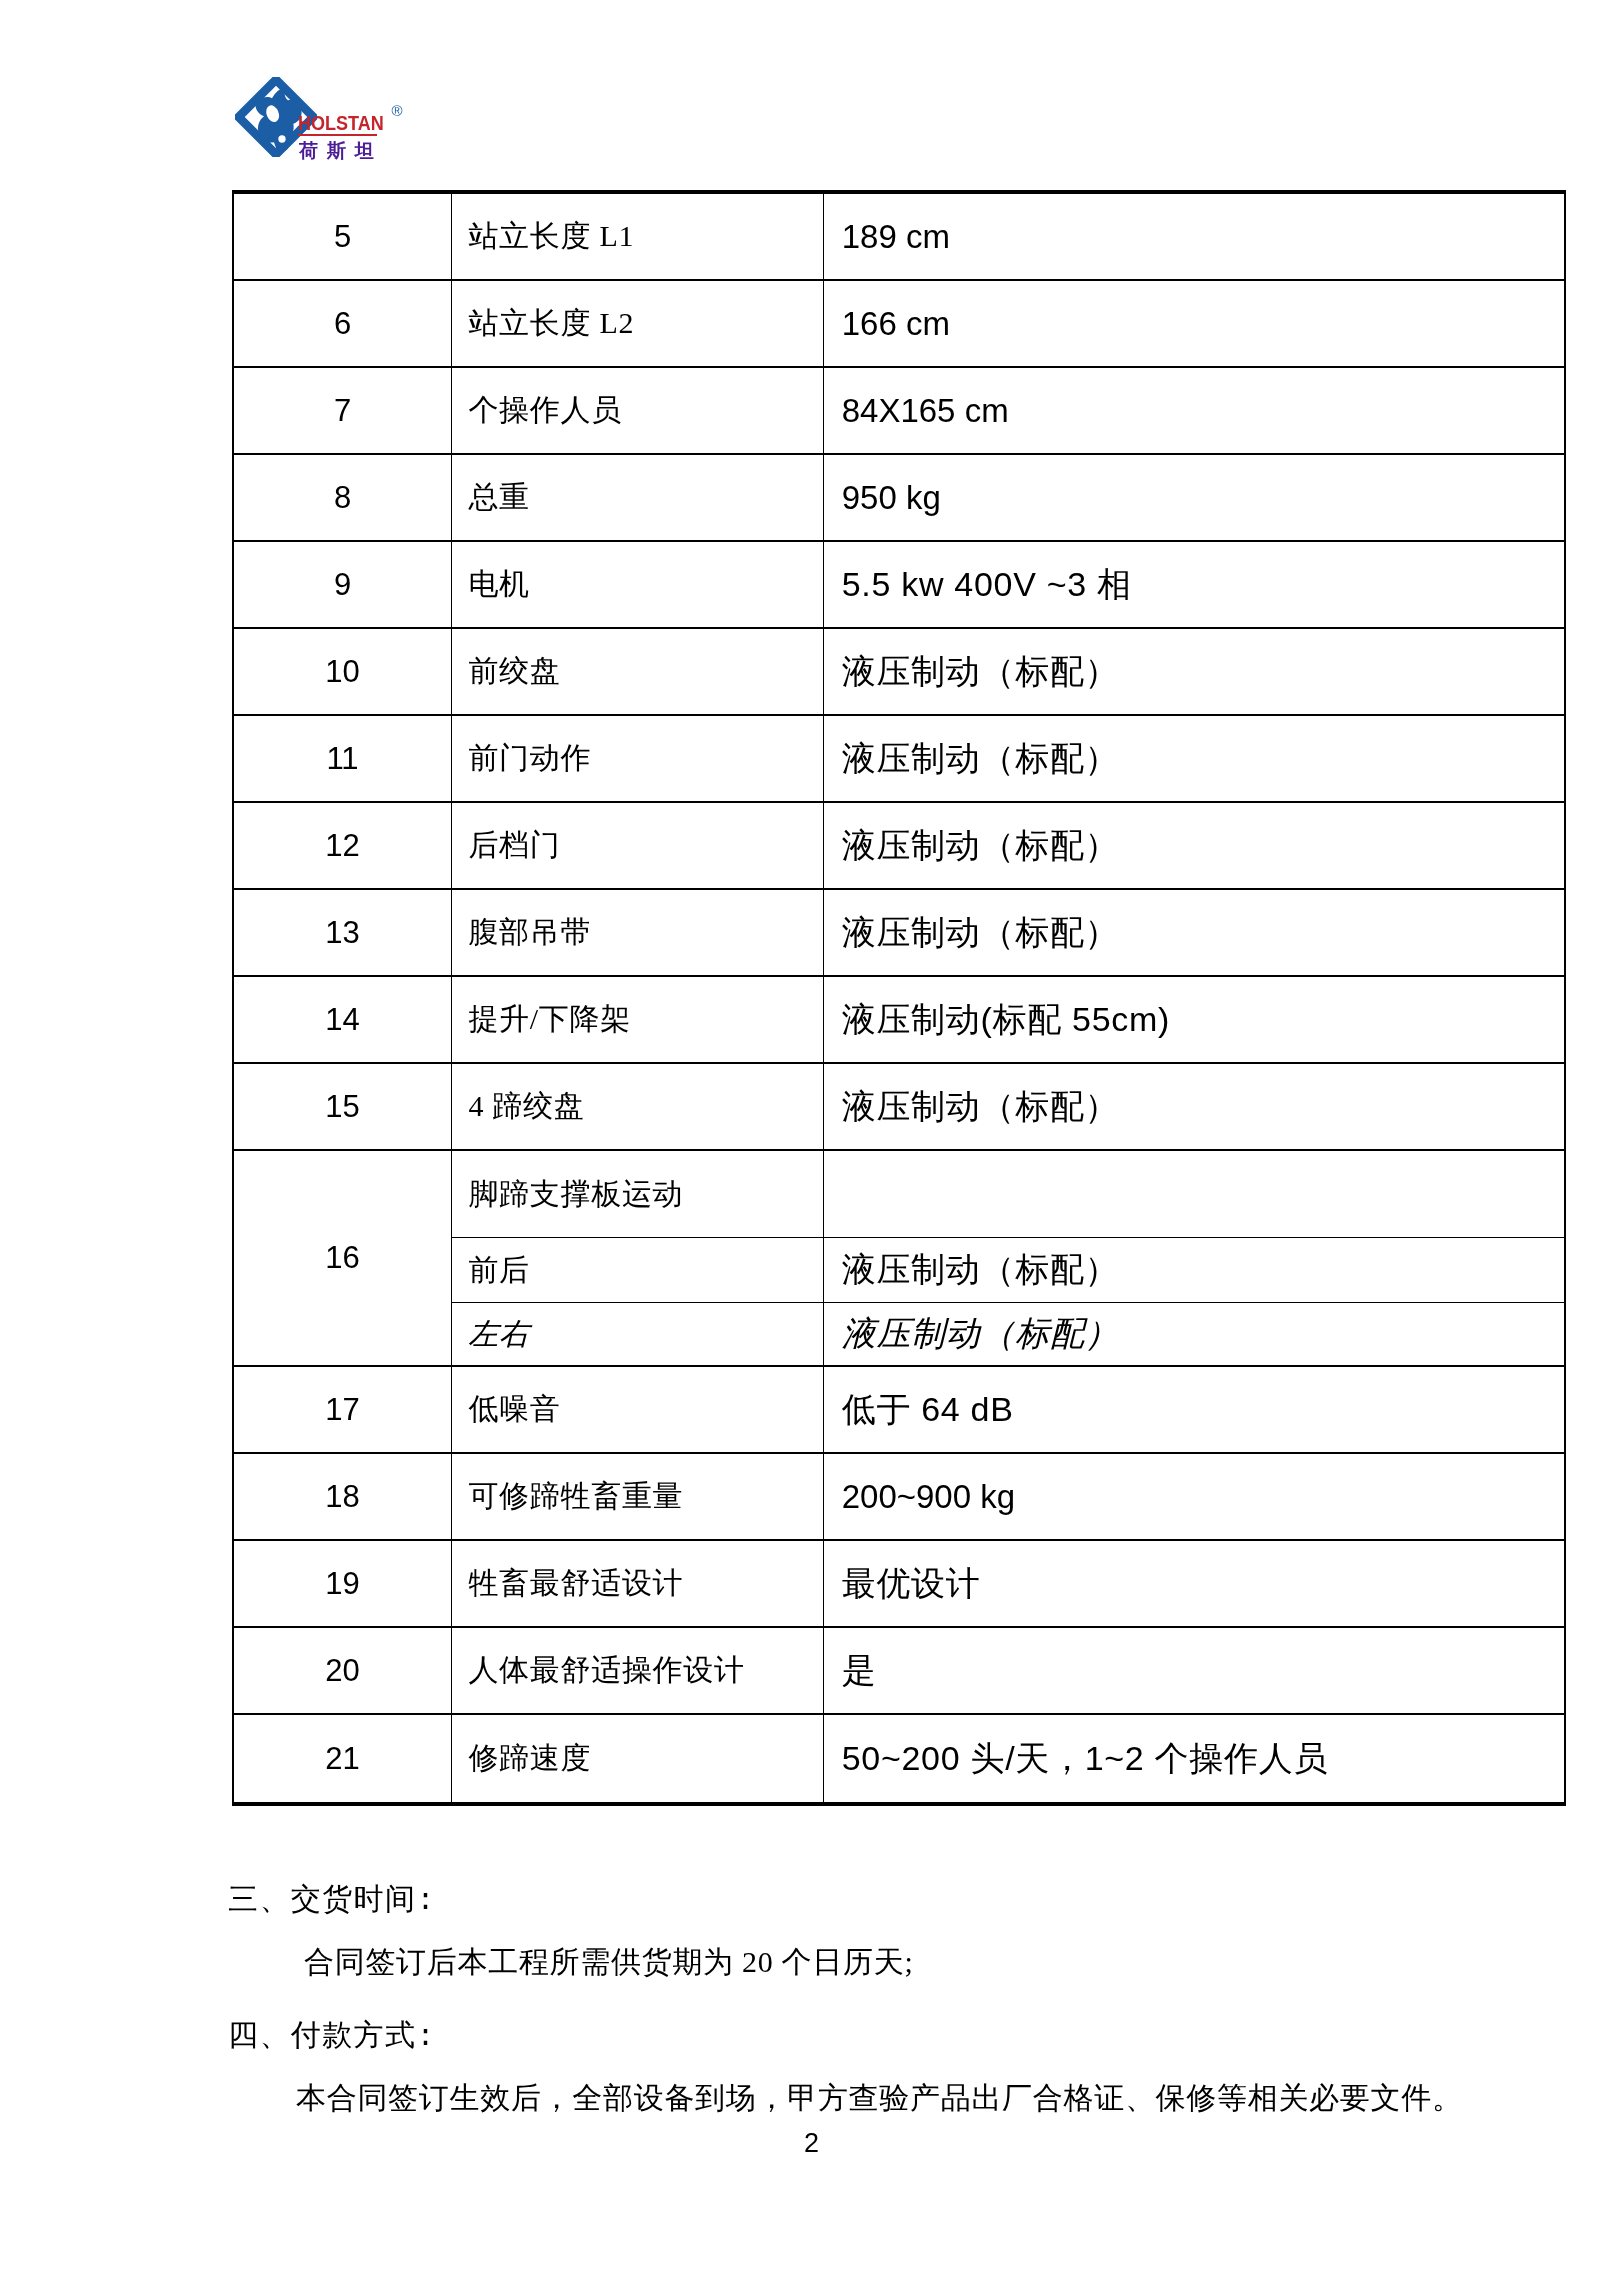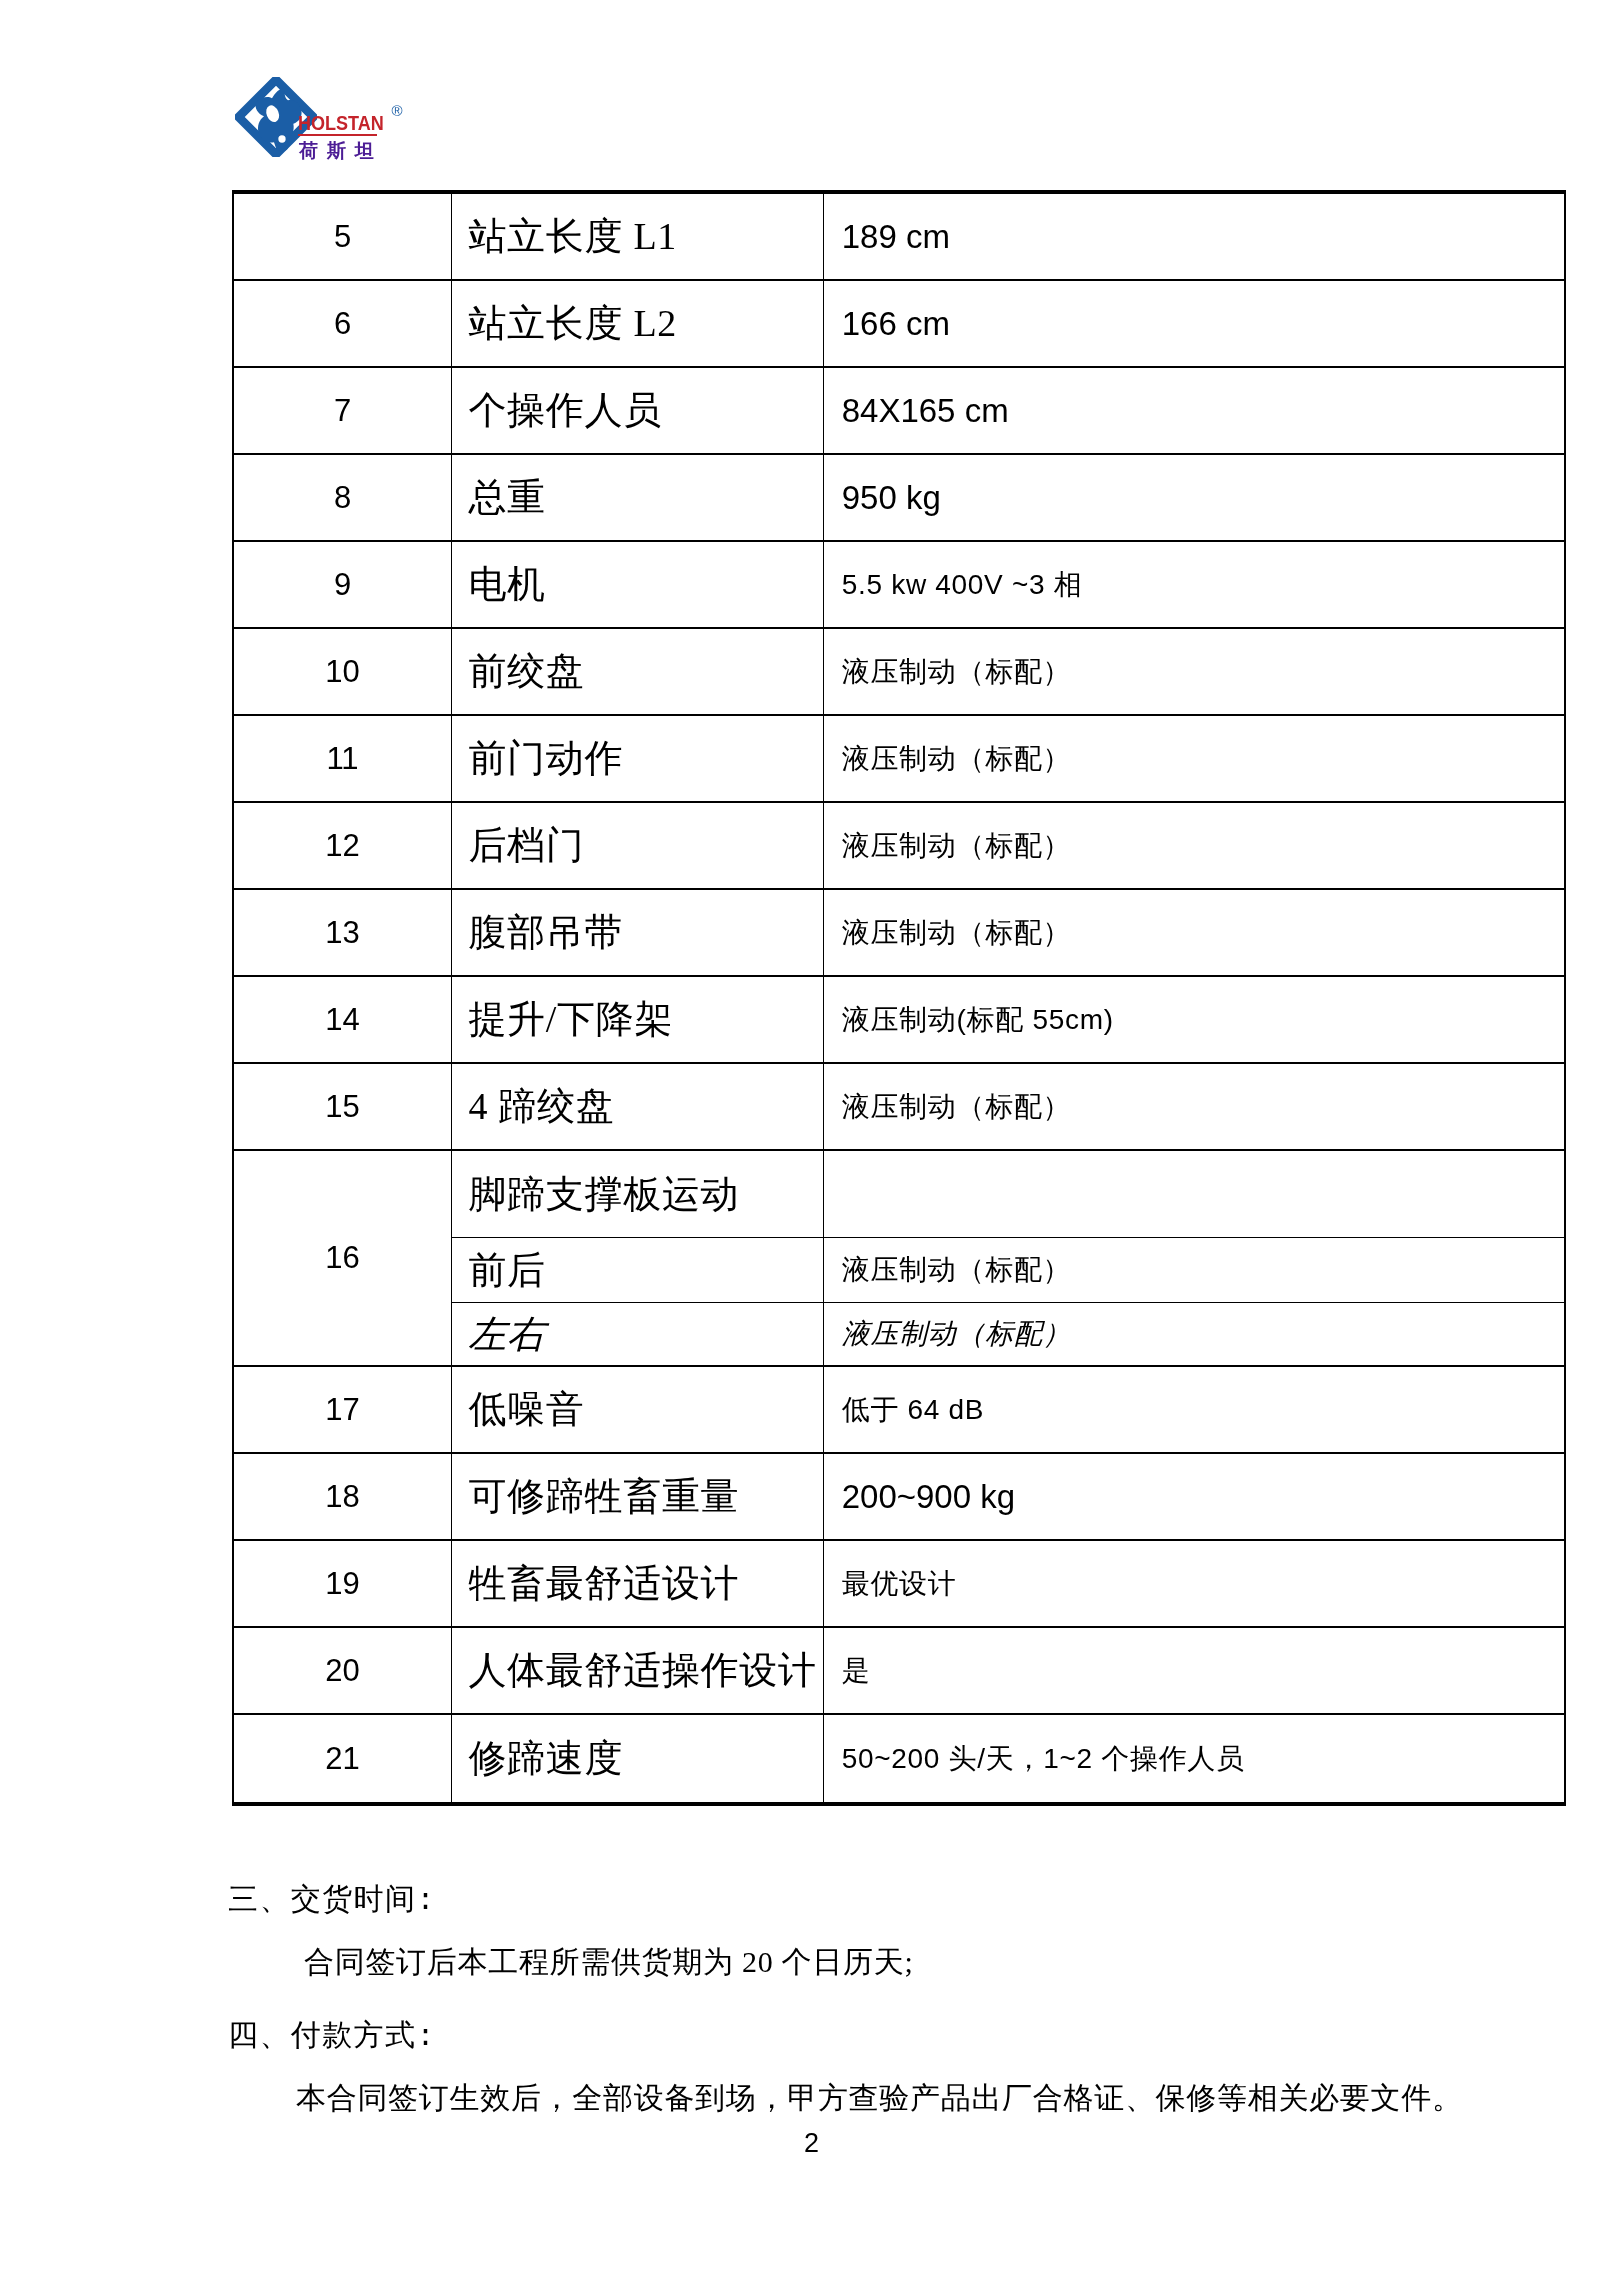--- a/index.html
+++ b/index.html
@@ -47,27 +47,27 @@
   .t-row16 { height: 216px; }
   .c-no {
     width: 218px; border-right: 1.4px solid #000;
     display: flex; align-items: center; justify-content: center;
     font-family: "Liberation Sans", sans-serif; font-size: 31px;
   }
   .c-label {
     width: 372px; border-right: 1.4px solid #000;
     display: flex; align-items: center;
     padding-left: 16.4px; padding-right: 5.5px;
-    font-family: "Liberation Serif", serif; font-size: 38px; letter-spacing: 0.7px;
+    font-family: "Liberation Serif", serif; font-size: 30px; letter-spacing: 0.7px;
     white-space: nowrap;
   }
   .c-value {
     flex: 1; display: flex; align-items: center;
     padding-left: 17.7px; padding-right: 5.5px;
-    font-family: "Liberation Sans", sans-serif; font-size: 28px; letter-spacing: 0.7px;
+    font-family: "Liberation Sans", sans-serif; font-size: 34px; letter-spacing: 0.7px;
     white-space: nowrap;
   }
   .v-lat .c-value { font-size: 33px; letter-spacing: 0; }
   .sub-col { flex: 1; display: flex; flex-direction: column; }
   .sub-row { display: flex; border-bottom: 1.4px solid #000; }
   .sub-row:last-child { border-bottom: none; }
   .sub-row-a { height: 87px; }
   .sub-row-b { height: 65px; }
   .sub-row-c { flex: 1; font-style: italic; }
 

